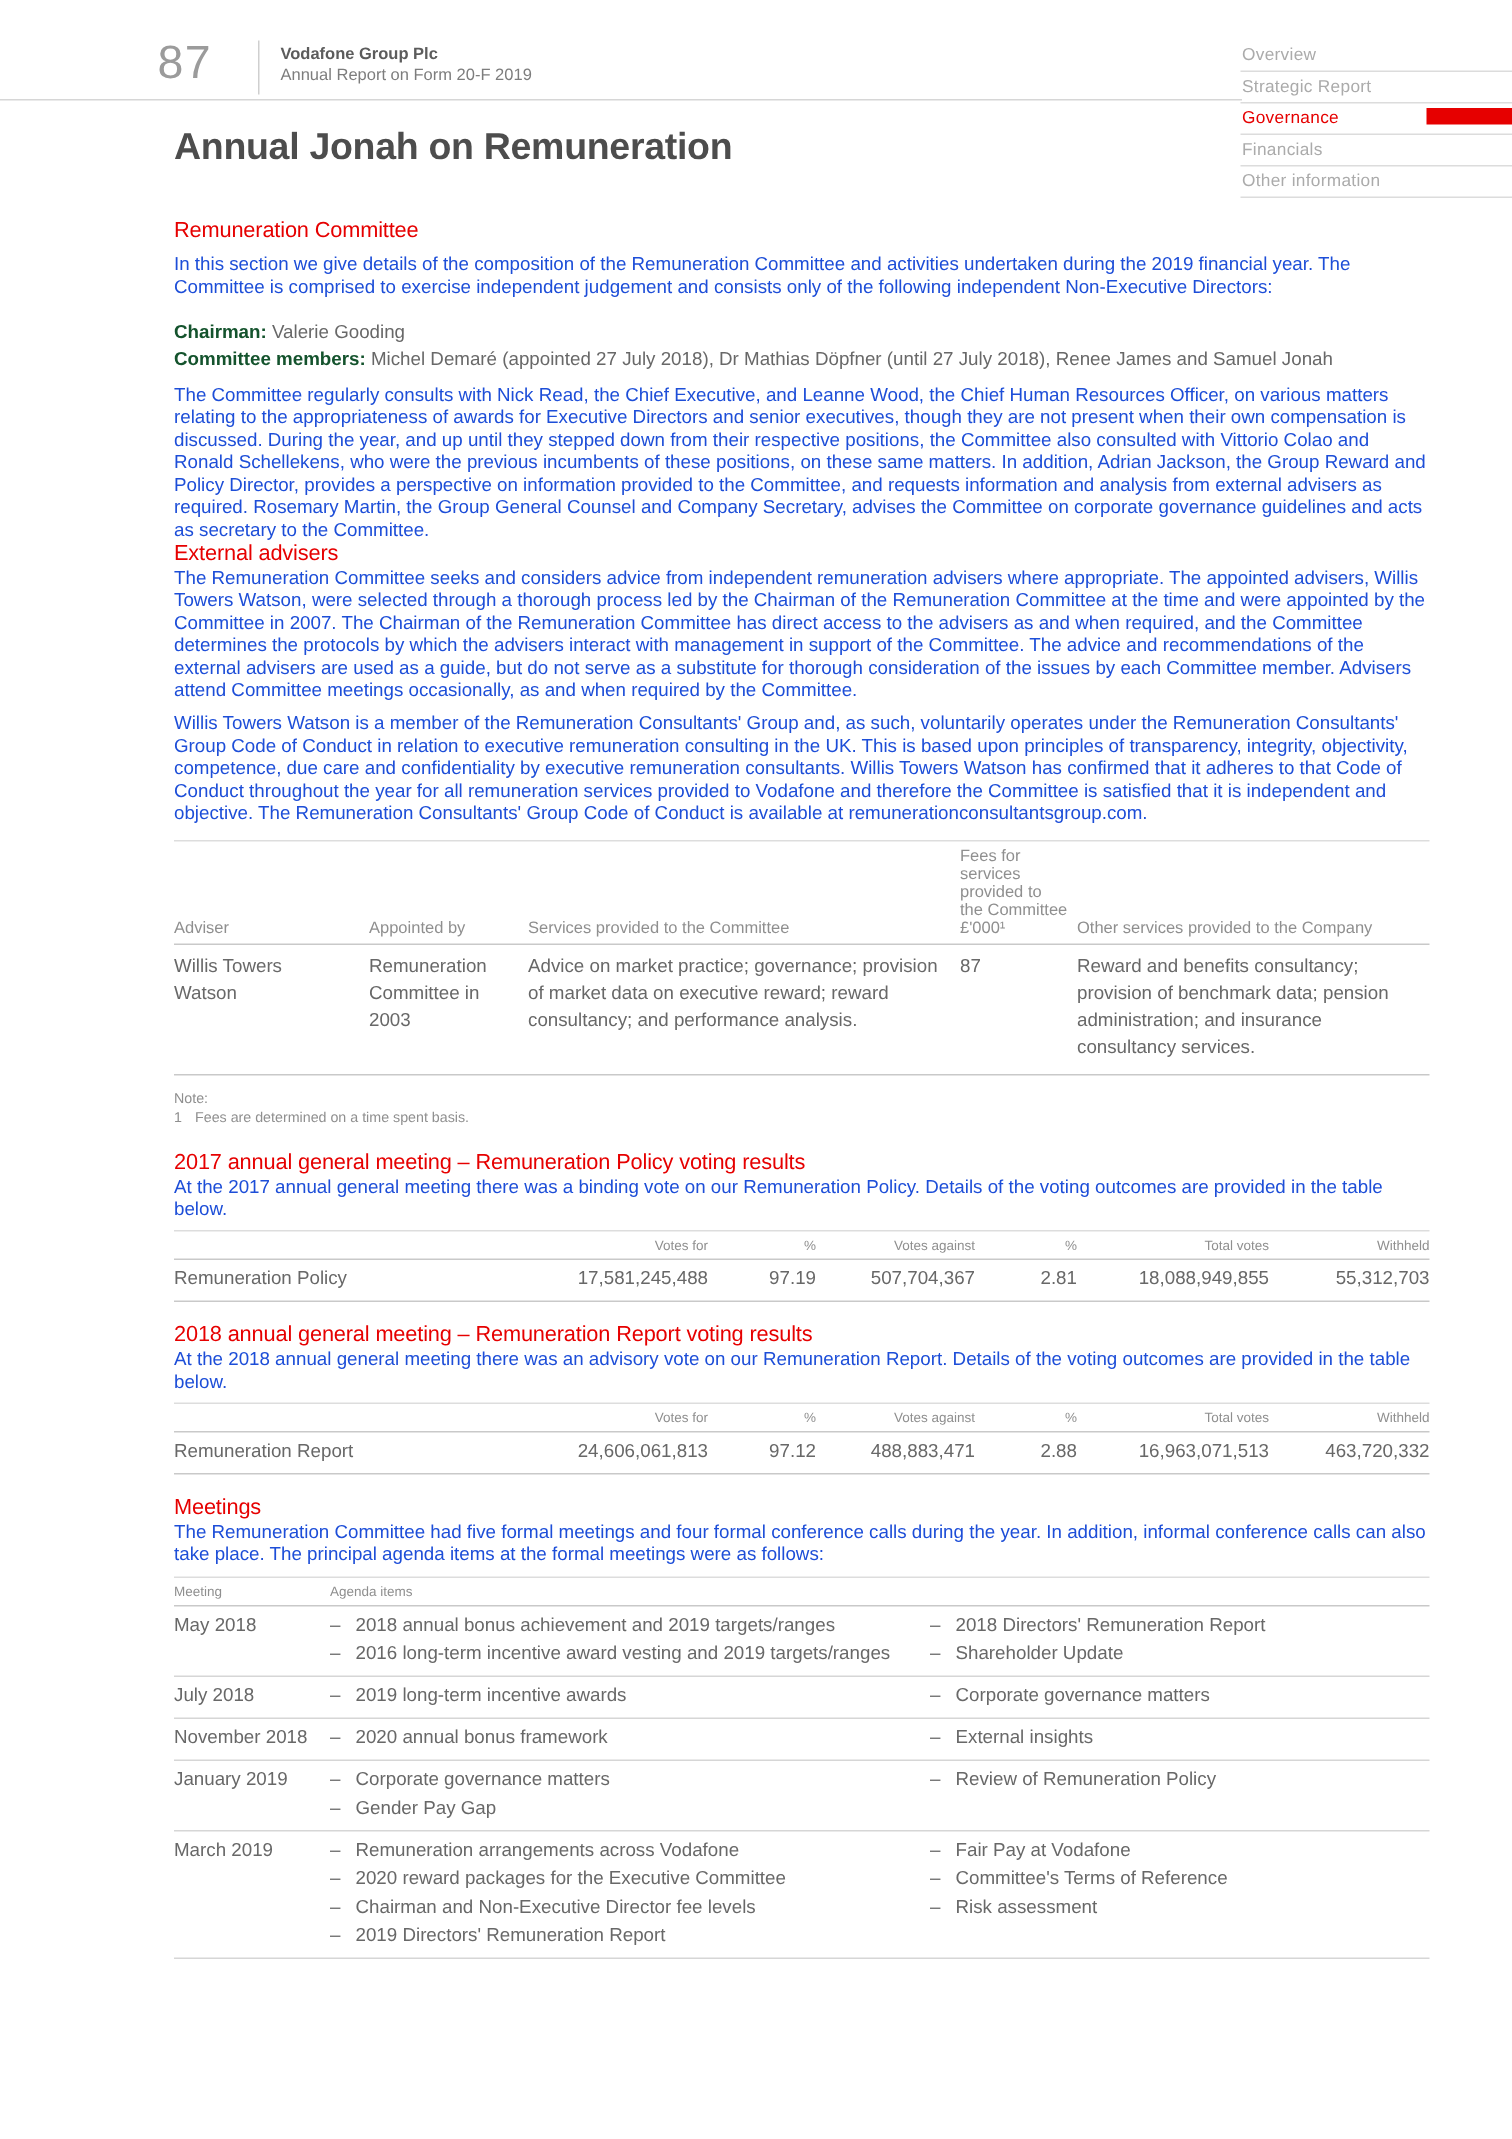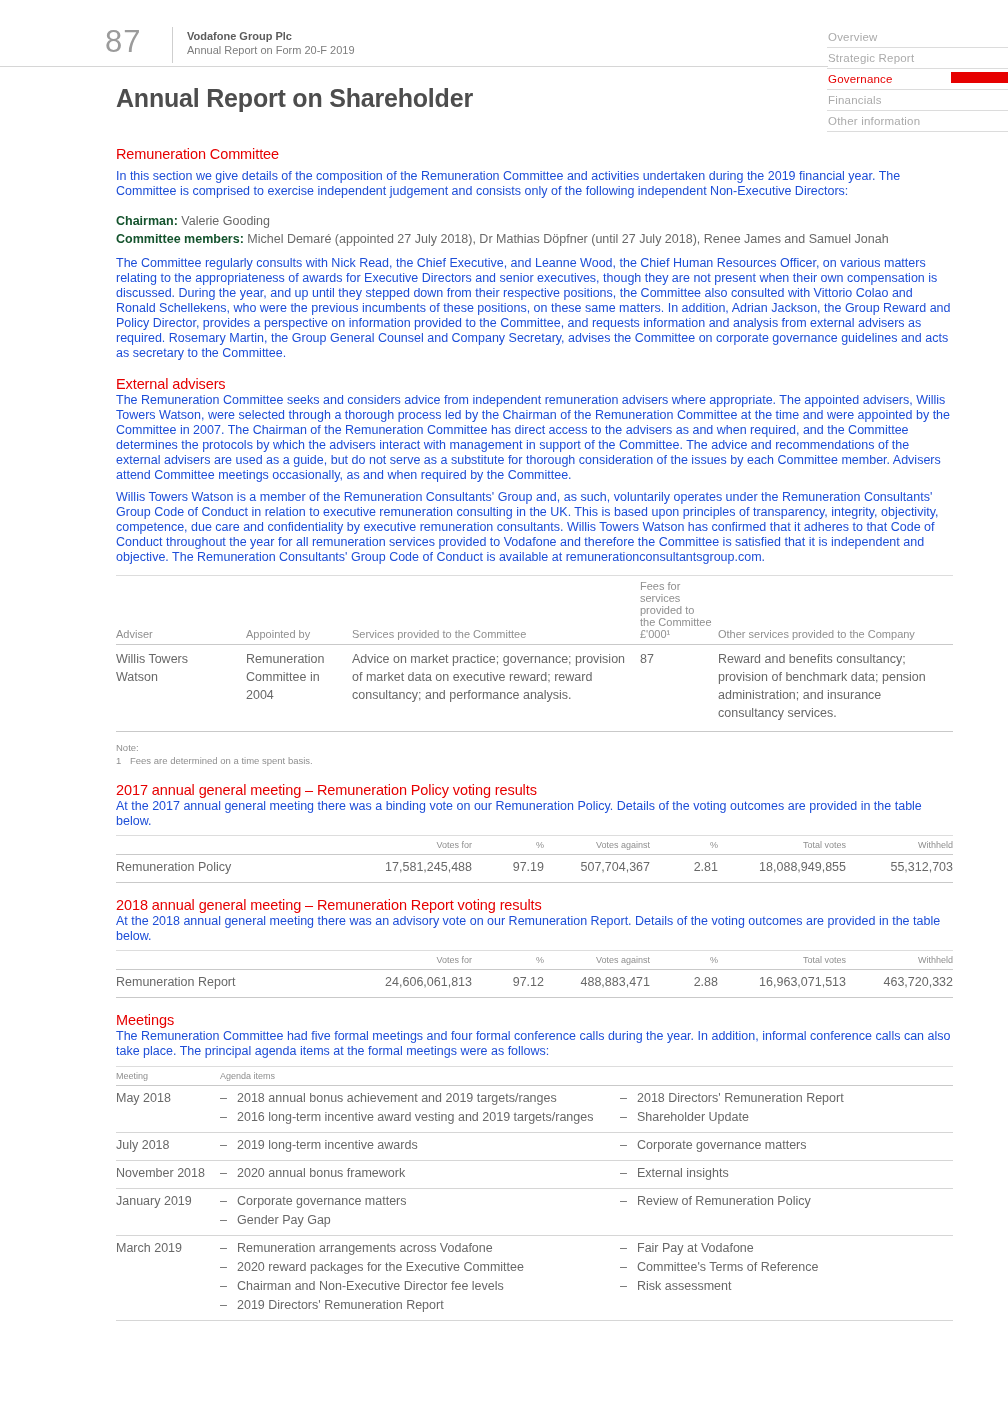--- a/index.html
+++ b/index.html
@@ -94,33 +94,33 @@
   <div class="nav-item">Overview</div>
   <div class="nav-item">Strategic Report</div>
   <div class="nav-item active">Governance</div>
   <div class="nav-item">Financials</div>
   <div class="nav-item">Other information</div>
 </div>
 <div class="nav-indicator"></div>
 
 <div class="main">
 
-  <h1 class="page-title">Annual Report on Shareholder</h1>
+  <h1 class="page-title">Annual Jonah on Remuneration</h1>
 
   <h2 class="h-red h1gap">Remuneration Committee</h2>
   <p class="body">In this section we give details of the composition of the Remuneration Committee and activities undertaken during the 2019 financial year. The Committee is comprised to exercise independent judgement and consists only of the following independent Non-Executive Directors:</p>
 
   <div class="kv-block">
     <div><span class="bold-dark">Chairman:</span><span> Valerie Gooding</span></div>
     <div><span class="bold-dark">Committee members:</span><span> Michel Demaré (appointed 27 July 2018), Dr Mathias Döpfner (until 27 July 2018), Renee James and Samuel Jonah</span></div>
   </div>
 
   <p class="body" style="margin-top:8px;">The Committee regularly consults with Nick Read, the Chief Executive, and Leanne Wood, the Chief Human Resources Officer, on various matters relating to the appropriateness of awards for Executive Directors and senior executives, though they are not present when their own compensation is discussed. During the year, and up until they stepped down from their respective positions, the Committee also consulted with Vittorio Colao and Ronald Schellekens, who were the previous incumbents of these positions, on these same matters. In addition, Adrian Jackson, the Group Reward and Policy Director, provides a perspective on information provided to the Committee, and requests information and analysis from external advisers as required. Rosemary Martin, the Group General Counsel and Company Secretary, advises the Committee on corporate governance guidelines and acts as secretary to the Committee.</p>
 
-  <h2 class="h-red" style="margin-top:15px;">External advisers</h2>
+  <h2 class="h-red" style="">External advisers</h2>
   <p class="body" style="margin-top:1px;">The Remuneration Committee seeks and considers advice from independent remuneration advisers where appropriate. The appointed advisers, Willis Towers Watson, were selected through a thorough process led by the Chairman of the Remuneration Committee at the time and were appointed by the Committee in 2007. The Chairman of the Remuneration Committee has direct access to the advisers as and when required, and the Committee determines the protocols by which the advisers interact with management in support of the Committee. The advice and recommendations of the external advisers are used as a guide, but do not serve as a substitute for thorough consideration of the issues by each Committee member. Advisers attend Committee meetings occasionally, as and when required by the Committee.</p>
   <p class="body para-gap">Willis Towers Watson is a member of the Remuneration Consultants' Group and, as such, voluntarily operates under the Remuneration Consultants' Group Code of Conduct in relation to executive remuneration consulting in the UK. This is based upon principles of transparency, integrity, objectivity, competence, due care and confidentiality by executive remuneration consultants. Willis Towers Watson has confirmed that it adheres to that Code of Conduct throughout the year for all remuneration services provided to Vodafone and therefore the Committee is satisfied that it is independent and objective. The Remuneration Consultants' Group Code of Conduct is available at remunerationconsultantsgroup.com.</p>
 
   <table class="adviser-table">
     <colgroup>
         <col style="width:130px">
         <col style="width:106px">
         <col style="width:288px">
         <col style="width:78px">
         <col style="width:235px">
@@ -130,21 +130,21 @@
         <th>Adviser</th>
         <th>Appointed by</th>
         <th>Services provided to the Committee</th>
         <th class="c-fees">Fees for services provided to the Committee £'000¹</th>
         <th>Other services provided to the Company</th>
       </tr>
     </thead>
     <tbody>
       <tr>
         <td>Willis Towers Watson</td>
-        <td>Remuneration Committee in 2004</td>
+        <td>Remuneration Committee in 2003</td>
         <td>Advice on market practice; governance; provision of market data on executive reward; reward consultancy; and performance analysis.</td>
         <td>87</td>
         <td>Reward and benefits consultancy; provision of benchmark data; pension administration; and insurance consultancy services.</td>
       </tr>
     </tbody>
   </table>
 
   <div class="note">
     <div>Note:</div>
     <div class="note-row">

